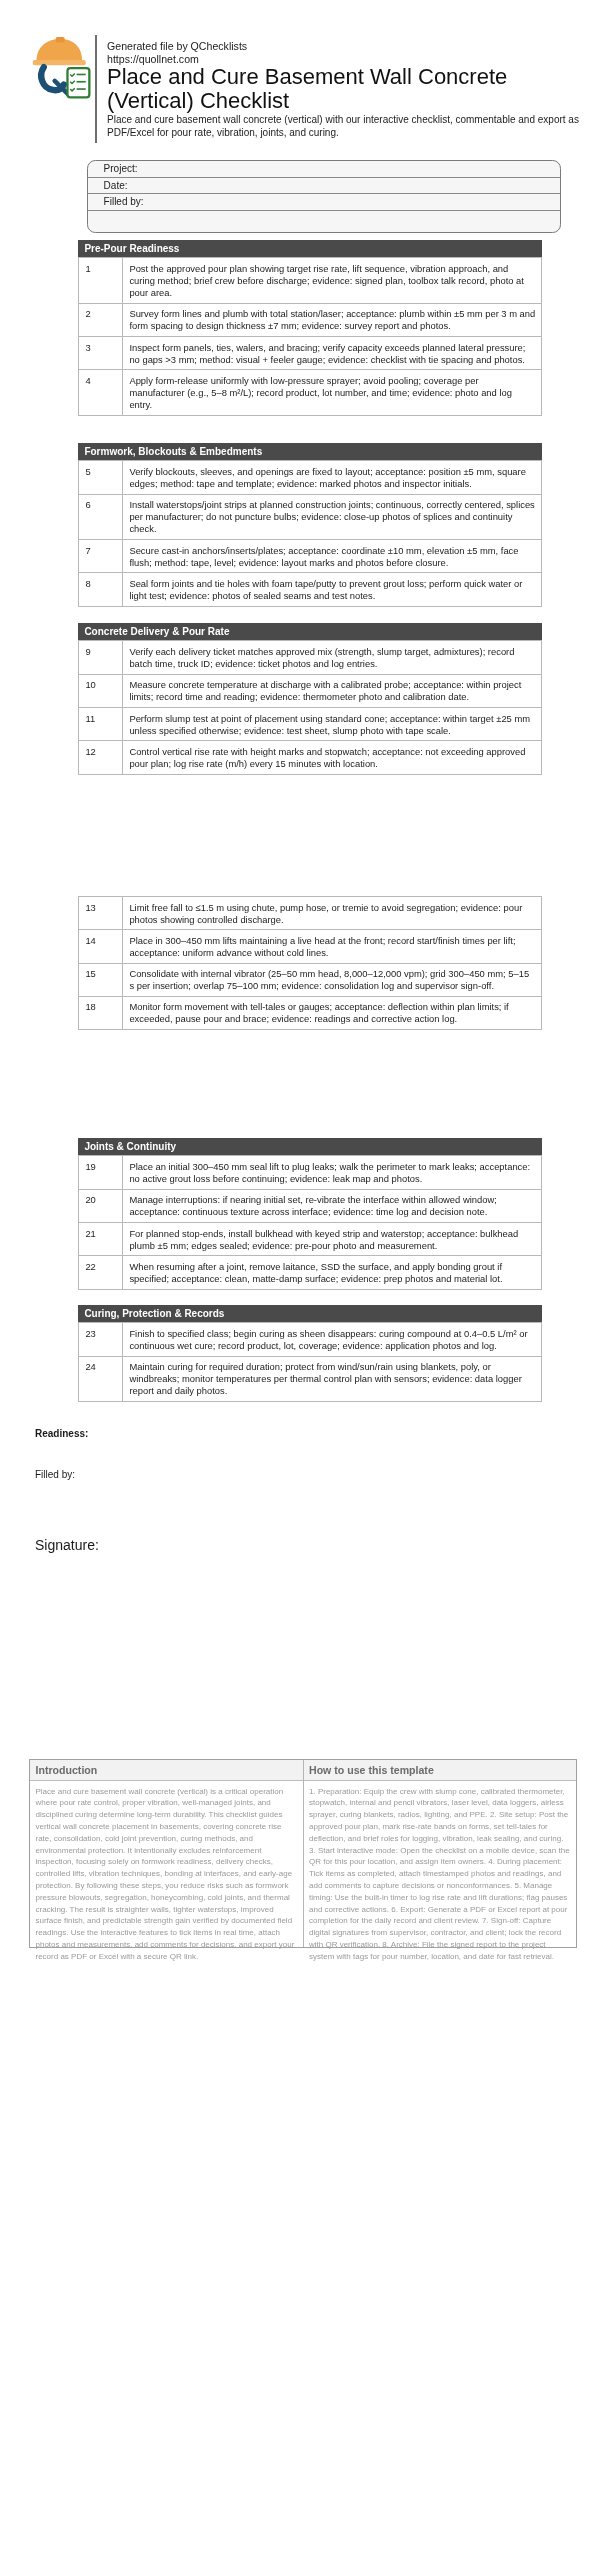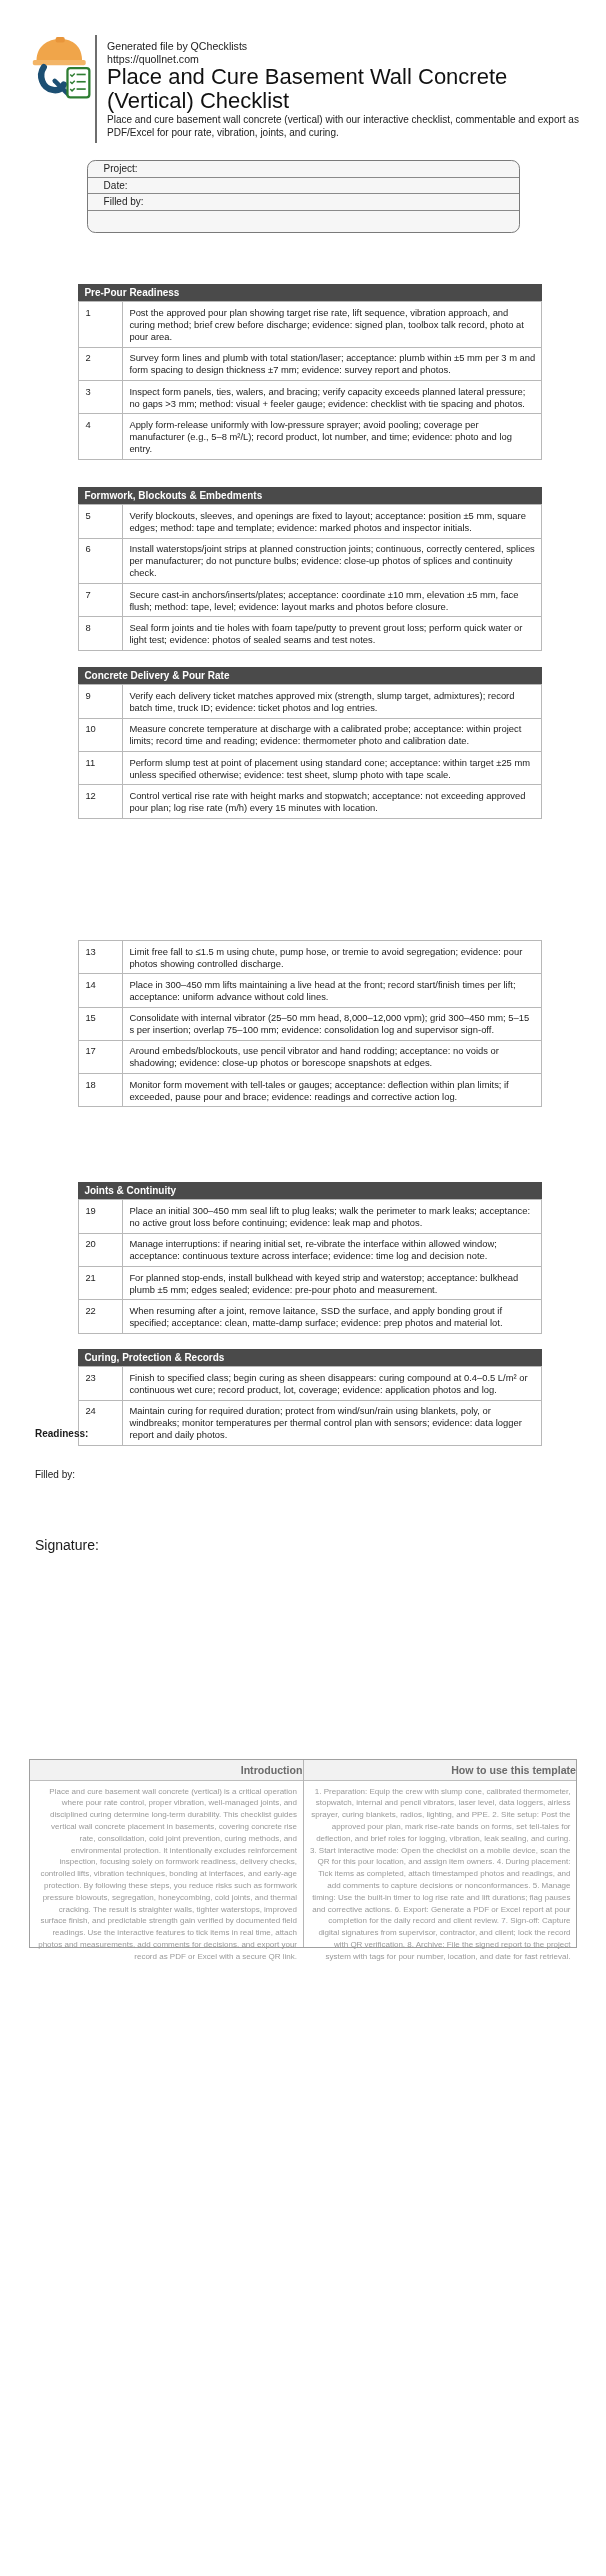--- a/index.html
+++ b/index.html
@@ -6,35 +6,35 @@
   html, body { width: 607px; background: #ffffff; }
   body { position: relative; height: 2576px; font-family: "Liberation Sans", sans-serif; color: #1a1a1a; }
 
   .header { position: absolute; left: 0; top: 0; width: 486px; height: 147px; text-decoration: underline; }
   .logo { position: absolute; left: 31px; top: 37px; width: 62px; height: 64px; }
   .vline { position: absolute; left: 95px; top: 35px; width: 1.8px; height: 108px; background: #6e6e6e; }
   .gen { position: absolute; left: 107px; top: 40px; font-size: 10.6px; line-height: 13px; color: #222; }
   .title { position: absolute; left: 107px; top: 65px; width: 477px; font-size: 22px; line-height: 24px; color: #111; }
   .subtitle { position: absolute; left: 107px; top: 113px; width: 477px; font-size: 10px; line-height: 13px; color: #222; }
 
-  .infobox { position: absolute; left: 87px; top: 160px; width: 433px; height: 73px; border: 1.3px solid #7a7a7a; border-radius: 8.3px; background: #f6f6f6; overflow: hidden; }
+  .infobox { position: absolute; left: 87px; top: 160px; width: 474px; height: 73px; border: 1.3px solid #7a7a7a; border-radius: 8.3px; background: #f6f6f6; overflow: hidden; }
   .infobox .row { height: 16.5px; border-bottom: 0.9px solid #8a8a8a; font-size: 10px; line-height: 16.5px; padding-left: 15.6px; color: #222; }
   .infobox .row.last { border-bottom: none; }
 
-  .section { position: absolute; left: 78px; width: 464px; margin-top: 44px; }
+  .section { position: absolute; left: 78px; width: 464px; }
   .sec-head { background: #4a4a4a; color: #ffffff; font-weight: bold; font-size: 10px; height: 17.4px; line-height: 17.4px; padding-left: 6.4px; }
   table.items { width: 464px; border-collapse: collapse; font-size: 9.4px; line-height: 12px; color: #1c1c1c; }
   table.items td { border: 0.9px solid #b8b8b8; vertical-align: top; padding: 4.6px 5.5px 3.7px 6.4px; }
   table.items td.num { width: 44px; }
 
   .comments { position: absolute; left: 35px; top: 1428px; font-size: 10px; font-weight: bold; }
   .filled { position: absolute; left: 35px; top: 1469px; font-size: 10px; }
   .sig { position: absolute; left: 35px; top: 1537px; font-size: 14px; }
 
-  .intro { position: absolute; left: 29px; top: 1759px; width: 548px; height: 189px; border: 1.3px solid #a0a0a0; display: flex; text-align: right; }
+  .intro { position: absolute; left: 29px; top: 1759px; width: 548px; height: 189px; border: 1.3px solid #a0a0a0; display: flex; }
   .intro .col { flex: 1; position: relative; }
   .intro .col + .col { border-left: 0.9px solid #b5b5b5; }
   .intro .ihead { height: 21px; background: #f2f2f2; border-bottom: 0.9px solid #bdbdbd; font-size: 10.6px; line-height: 21px; padding-left: 5.5px; color: #6b6b6b; font-weight: bold; }
   .intro .ibody { padding: 4.6px 5.5px; font-size: 8px; line-height: 11.8px; color: #9a9a9a; }
 </style>
 </head>
 <body>
 
 <div class="header">
   <div class="logo">
@@ -153,24 +153,20 @@
         </tr>
     <tr>
           <td class="num">14</td>
           <td>Place in 300–450 mm lifts maintaining a live head at the front; record start/finish times per lift; acceptance: uniform advance without cold lines.</td>
         </tr>
     <tr>
           <td class="num">15</td>
           <td>Consolidate with internal vibrator (25–50 mm head, 8,000–12,000 vpm); grid 300–450 mm; 5–15 s per insertion; overlap 75–100 mm; evidence: consolidation log and supervisor sign-off.</td>
         </tr>
     <tr>
-          <td class="num">17</td>
-          <td>Around embeds/blockouts, use pencil vibrator and hand rodding; acceptance: no voids or shadowing; evidence: close-up photos or borescope snapshots at edges.</td>
-        </tr>
-    <tr>
           <td class="num">18</td>
           <td>Monitor form movement with tell-tales or gauges; acceptance: deflection within plan limits; if exceeded, pause pour and brace; evidence: readings and corrective action log.</td>
         </tr>
   </tbody>
     </table>
 </div>
 
 <div class="section" style="top:1138px;border-radius:17px;">
   <div class="sec-head">Joints &amp; Continuity</div>
   <table class="items">

